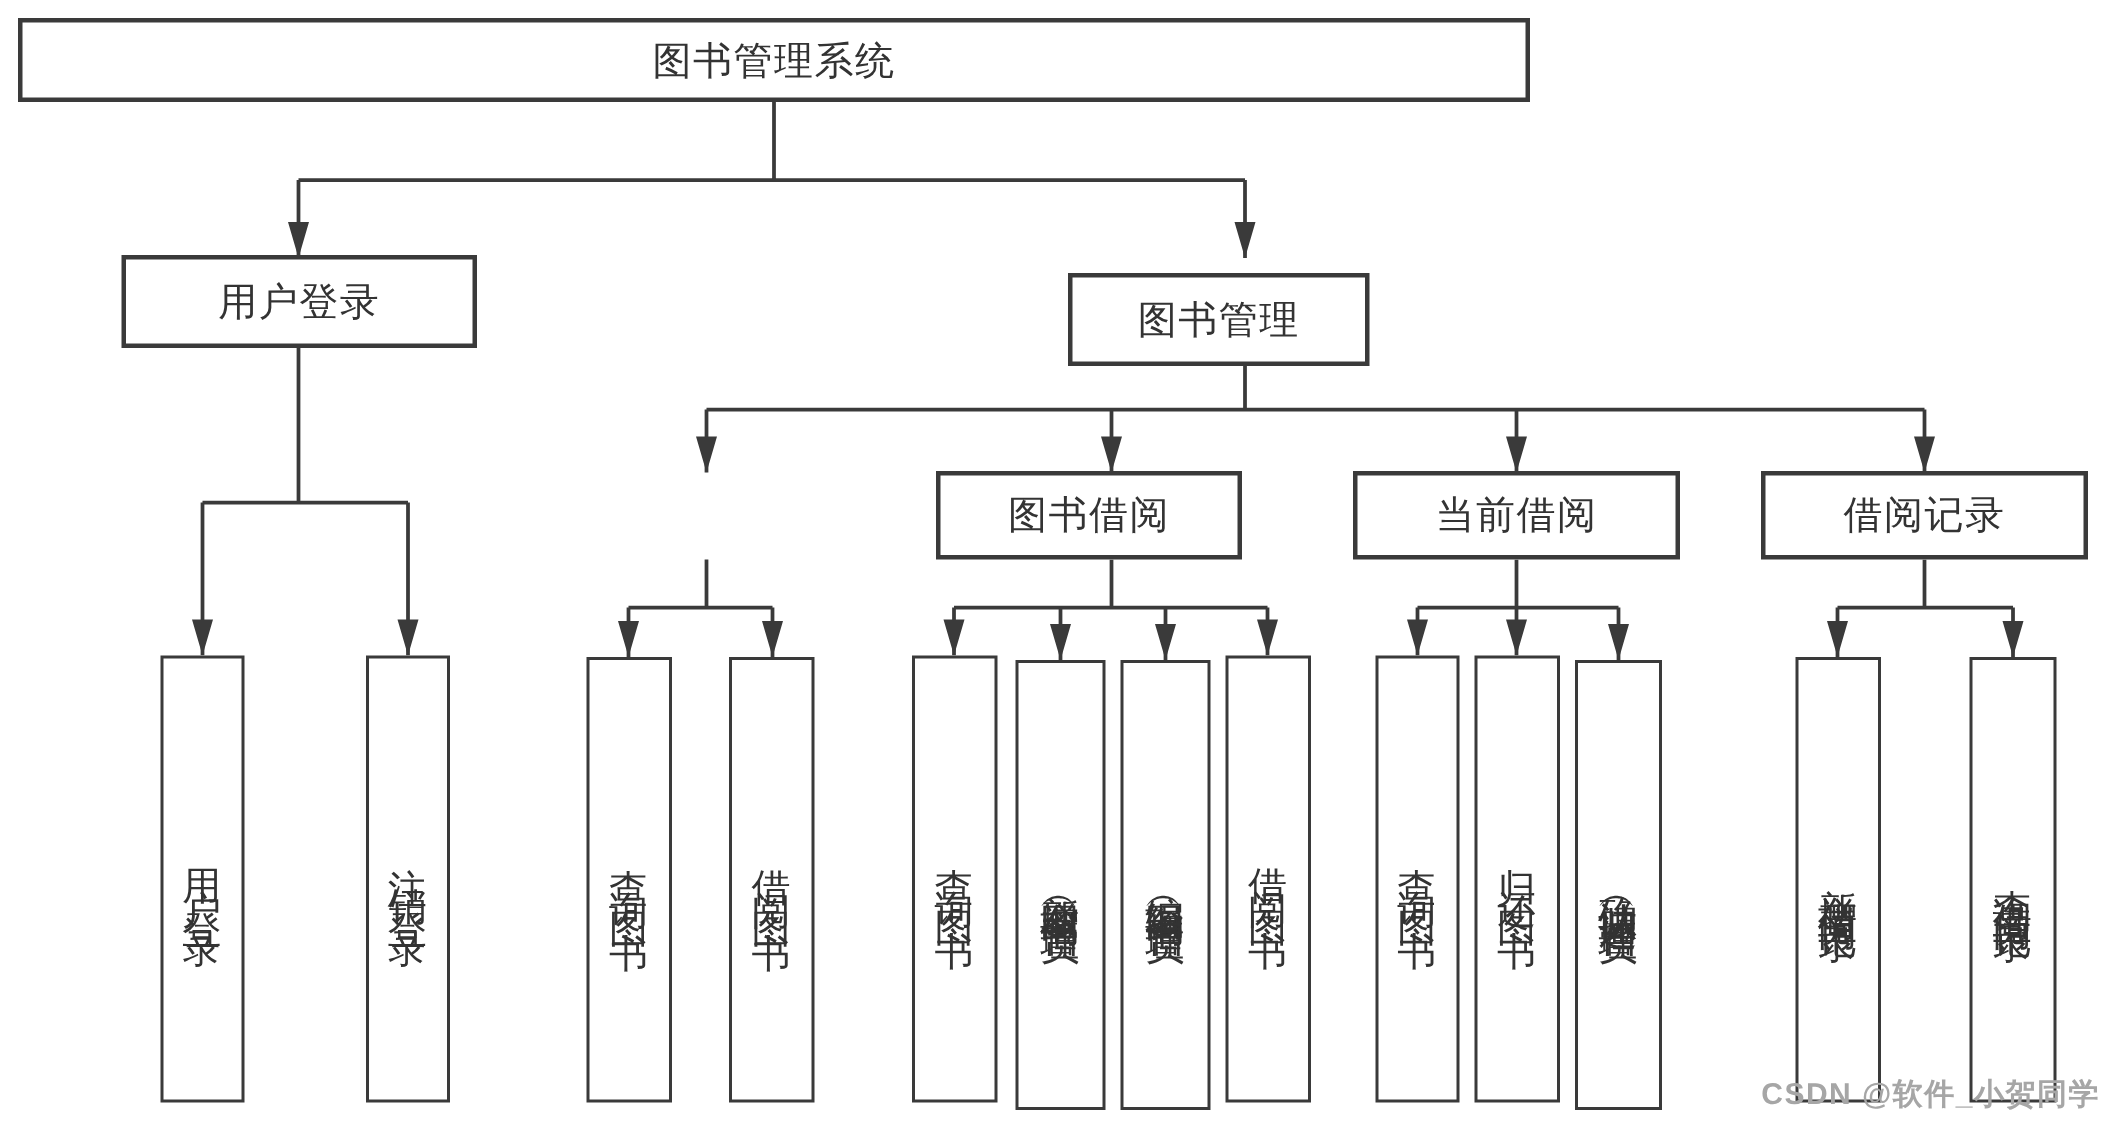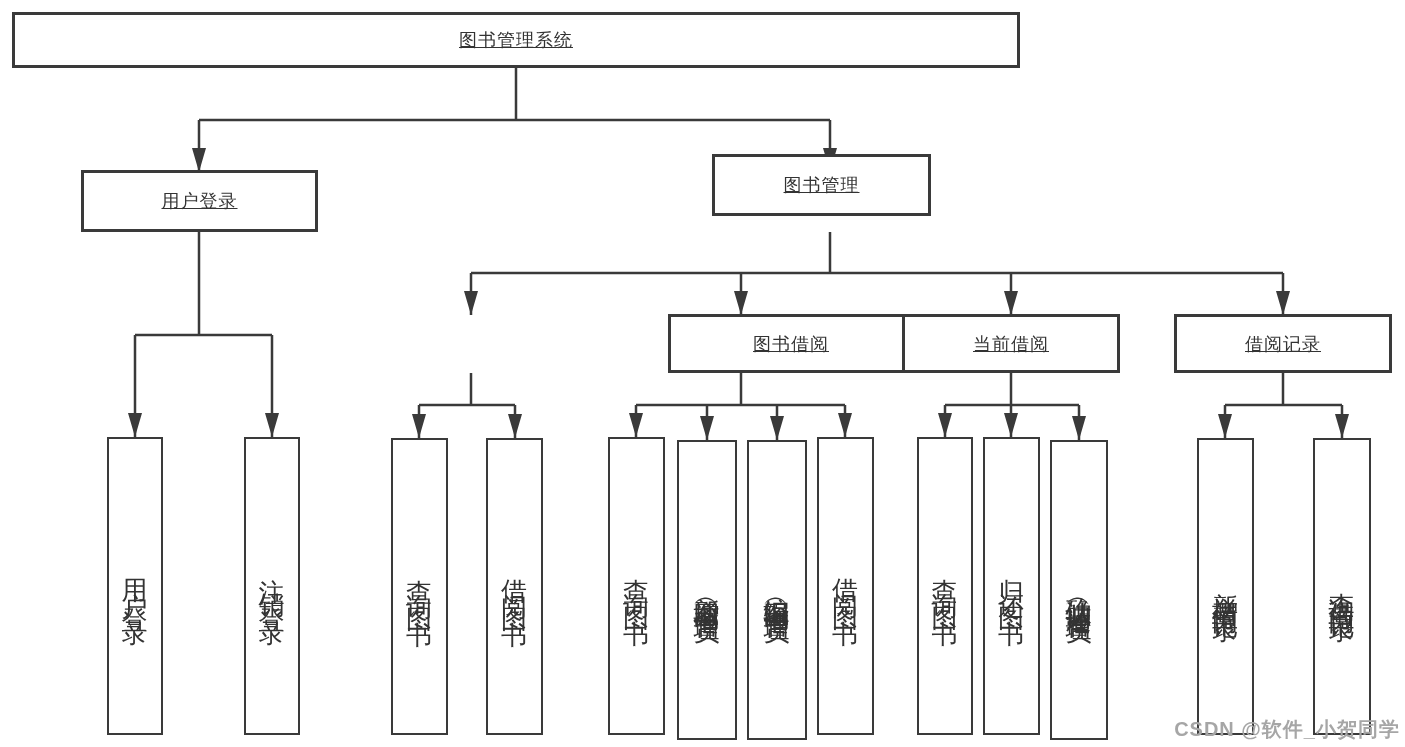--- a/index.html
+++ b/index.html
@@ -36,25 +36,24 @@
     position:absolute;
     box-sizing:border-box;
     background:#ffffff;
     border:3px solid var(--border);
     display:flex;
     align-items:center;
     justify-content:center;
   }
   .node.leaf{border-width:2.5px;}
   .hlabel{
-    font-size:18px;
+    font-size:26px;
     color:var(--text);
     letter-spacing:1px;
     white-space:nowrap;
-    text-decoration:underline;
   }
   .vlabel{
     writing-mode:vertical-rl;
     text-orientation:mixed;
     line-height:1;
     font-size:26px;
     color:var(--text);
   }
   .sp4{letter-spacing:14px;}
   .sp6{letter-spacing:5px;}
@@ -132,25 +131,25 @@
       M1335 414h14l-7 24z"></path>
   </svg>
 
   <div class="node" style="left:12px;top:12px;width:1008px;height:56px">
     <span class="hlabel">图书管理系统</span>
   </div>
 
   <div class="node" style="left:81px;top:170px;width:237px;height:62px">
     <span class="hlabel">用户登录</span>
   </div>
-  <div class="node" style="left:712px;top:154px;width:219px;height:62px">
+  <div class="node" style="left:712px;top:182px;width:201px;height:62px">
     <span class="hlabel">图书管理</span>
   </div>
 
-  <div class="node" style="left:668px;top:314px;width:246px;height:59px">
+  <div class="node" style="left:624px;top:314px;width:204px;height:59px">
     <span class="hlabel">图书借阅</span>
   </div>
   <div class="node" style="left:902px;top:314px;width:218px;height:59px">
     <span class="hlabel">当前借阅</span>
   </div>
   <div class="node" style="left:1174px;top:314px;width:218px;height:59px">
     <span class="hlabel">借阅记录</span>
   </div>
 
   <div class="node leaf" style="left:107px;top:437px;width:56px;height:298px">

